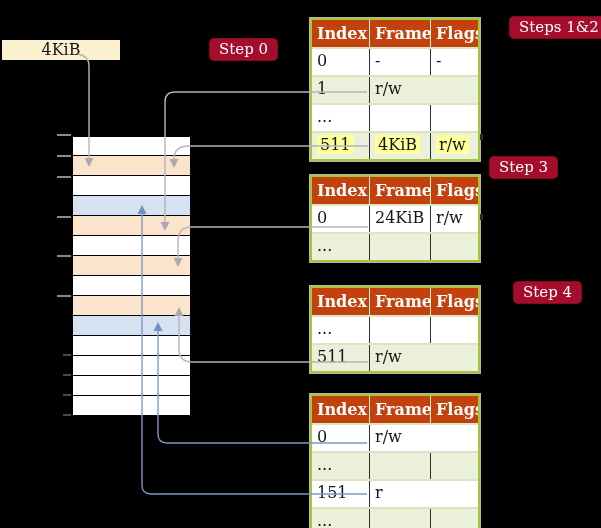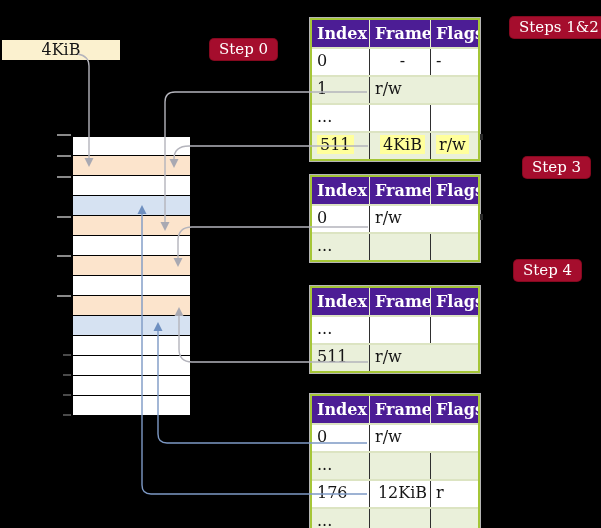--- a/index.html
+++ b/index.html
@@ -13,46 +13,46 @@
     background:#fbf1cf;color:#141414;font-size:16px;line-height:20px;text-align:center;
   }
   
   .badge{
     position:absolute;height:21px;line-height:21px;padding:0 9px;
     background:#a50d2d;color:#fff;font-size:15px;border-radius:4px;
     box-shadow:0 0 0 1px #85091f;white-space:nowrap;
   }
   .b-step0{left:210px;top:39px}
   .b-steps12{left:510px;top:17px}
-  .b-step3{left:523px;top:157px}
-  .b-step4{left:514px;top:260px}
+  .b-step3{left:490px;top:157px}
+  .b-step4{left:514px;top:282px}
   
   .memcol{position:absolute;left:71px;top:135px;width:119px;border:1px solid #000;}
   .mrow{height:20px;box-sizing:border-box;border:1px solid #000;border-top:none;}
   .mrow:first-child{border-top:1px solid #000;}
   .m-free{background:#ffffff}
   .m-table{background:#fce4cc}
   .m-page{background:#d6e2f2}
   .tick{position:absolute;height:2px;}
   .tick-long{left:57px;width:14px;background:#8a8a8a;}
   .tick-short{left:63px;width:8px;background:#4a4a4a;}
   
   .ptable{
     position:absolute;left:310px;width:170px;box-sizing:border-box;
     border:2px solid #a5c637;outline:1px solid #b5b5b5;background:#fff;
   }
   .t1{top:18px}.t2{top:175px}.t3{top:286px}.t4{top:394px}
   .trow{display:flex;height:26px;line-height:24px;background:#fff;}
   .trow.shaded{background:#eaf0da;}
-  .trow.thead{background:#4c1d95;height:27px;line-height:27px;}
+  .trow.thead{background:#c2410c;height:27px;line-height:27px;}
   .ptable .trow + .trow{border-top:2px solid #dce4c2;height:26px;}
   .tcell{box-sizing:border-box;padding-left:5px;font-size:16px;color:#151515;
          border-left:1px solid #2f2f2f;overflow:hidden;white-space:nowrap;}
   .tcell.c0{width:57px;border-left:none;}
-  .tcell.c1{width:61px;text-align:center;}
+  .tcell.c1{width:61px;}
   .tcell.c2{flex:1;}
   .thead .tcell{color:#fff;font-weight:bold;border-left:1px solid #e9f1d0;}
   .thead .tcell.c0{border-left:none;}
   .hl{background:#ffff9c;padding:0 3px;}
   
   .overlay{position:absolute;left:0;top:0;width:601px;height:528px;pointer-events:none;}
 </style>
 </head>
 <body>
 
@@ -121,20 +121,21 @@
       </div>
     </div>
   <div class="ptable t2" id="t2">
       <div class="trow thead">
         <div class="tcell c0">Index</div>
         <div class="tcell c1">Frame</div>
         <div class="tcell c2">Flags</div>
       </div>
       <div class="trow">
         <div class="tcell c0"><span>0</span></div>
+        <div class="tcell c1"><span>24KiB</span></div>
         <div class="tcell c2"><span>r/w</span></div>
       </div>
       <div class="trow shaded">
         <div class="tcell c0"><span>...</span></div>
         <div class="tcell c1"></div>
         <div class="tcell c2"></div>
       </div>
     </div>
   <div class="ptable t3" id="t3">
       <div class="trow thead">
@@ -161,22 +162,21 @@
       <div class="trow">
         <div class="tcell c0"><span>0</span></div>
         <div class="tcell c2"><span>r/w</span></div>
       </div>
       <div class="trow shaded">
         <div class="tcell c0"><span>...</span></div>
         <div class="tcell c1"></div>
         <div class="tcell c2"></div>
       </div>
       <div class="trow">
-        <div class="tcell c0"><span>176</span></div>
-        <div class="tcell c1"><span>12KiB</span></div>
+        <div class="tcell c0"><span>151</span></div>
         <div class="tcell c2"><span>r</span></div>
       </div>
       <div class="trow shaded">
         <div class="tcell c0"><span>...</span></div>
         <div class="tcell c1"></div>
         <div class="tcell c2"></div>
       </div>
     </div>
 
   <svg class="overlay" width="601" height="528" viewBox="0 0 601 528">

